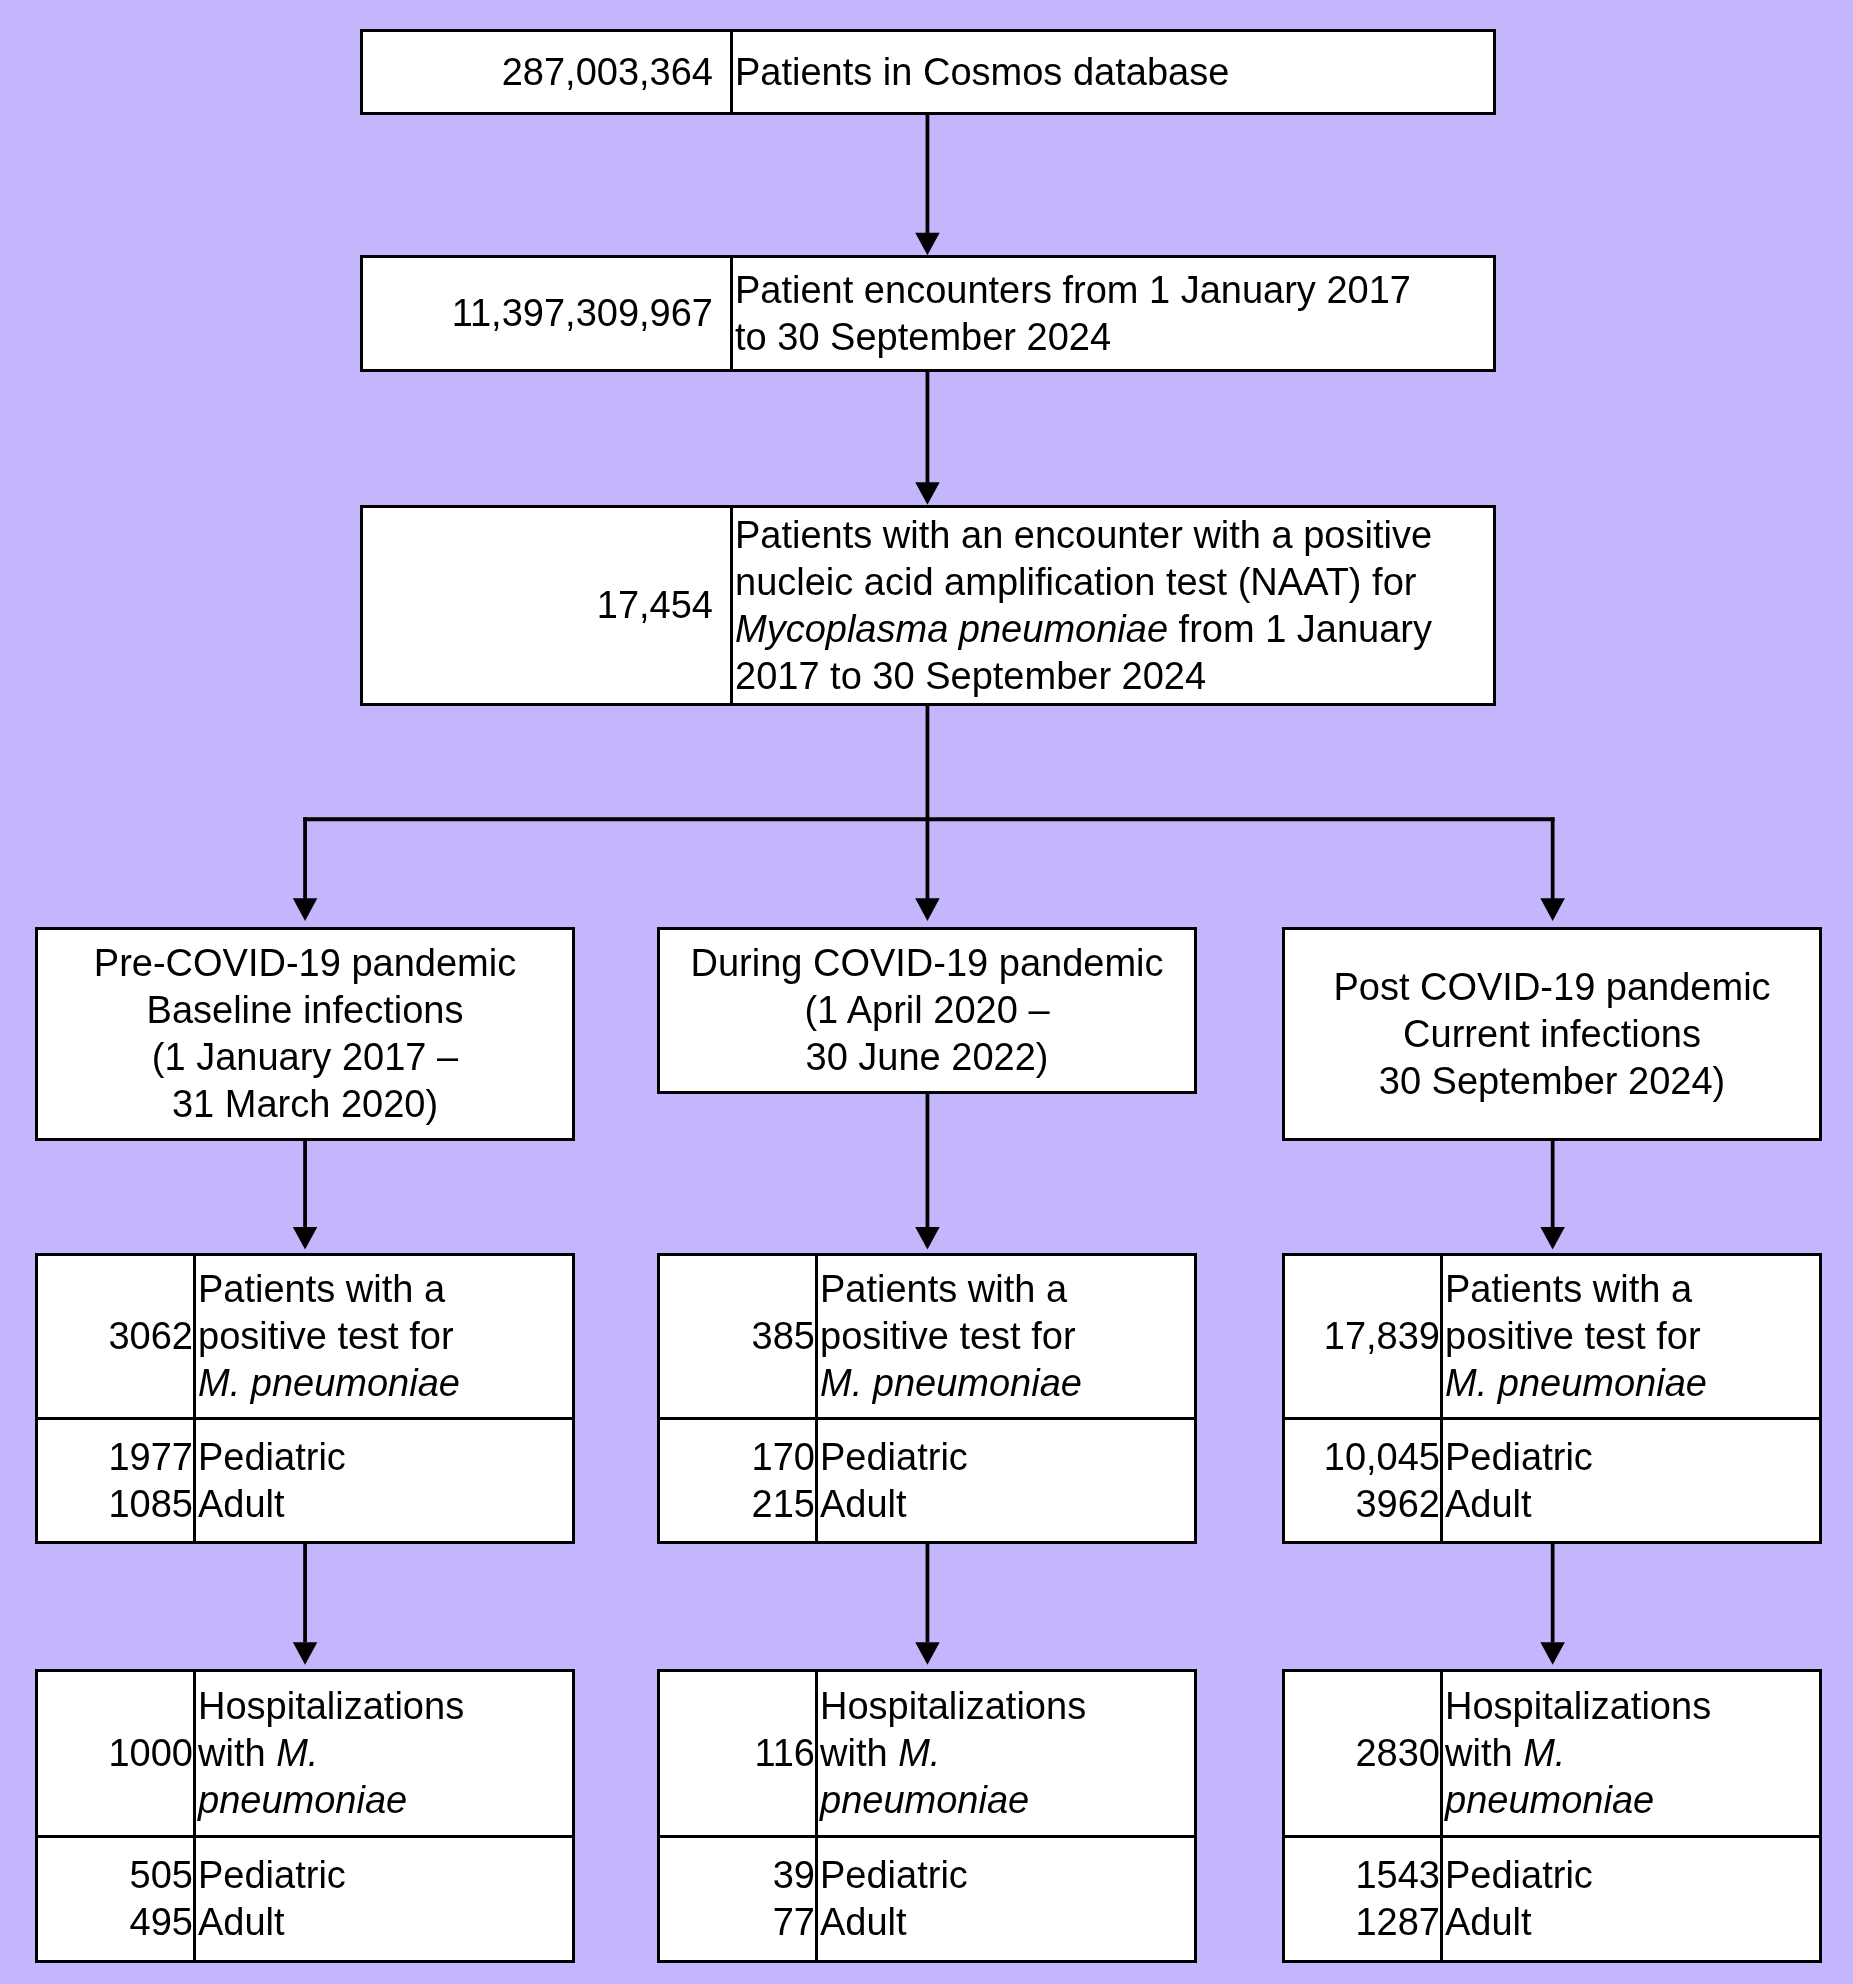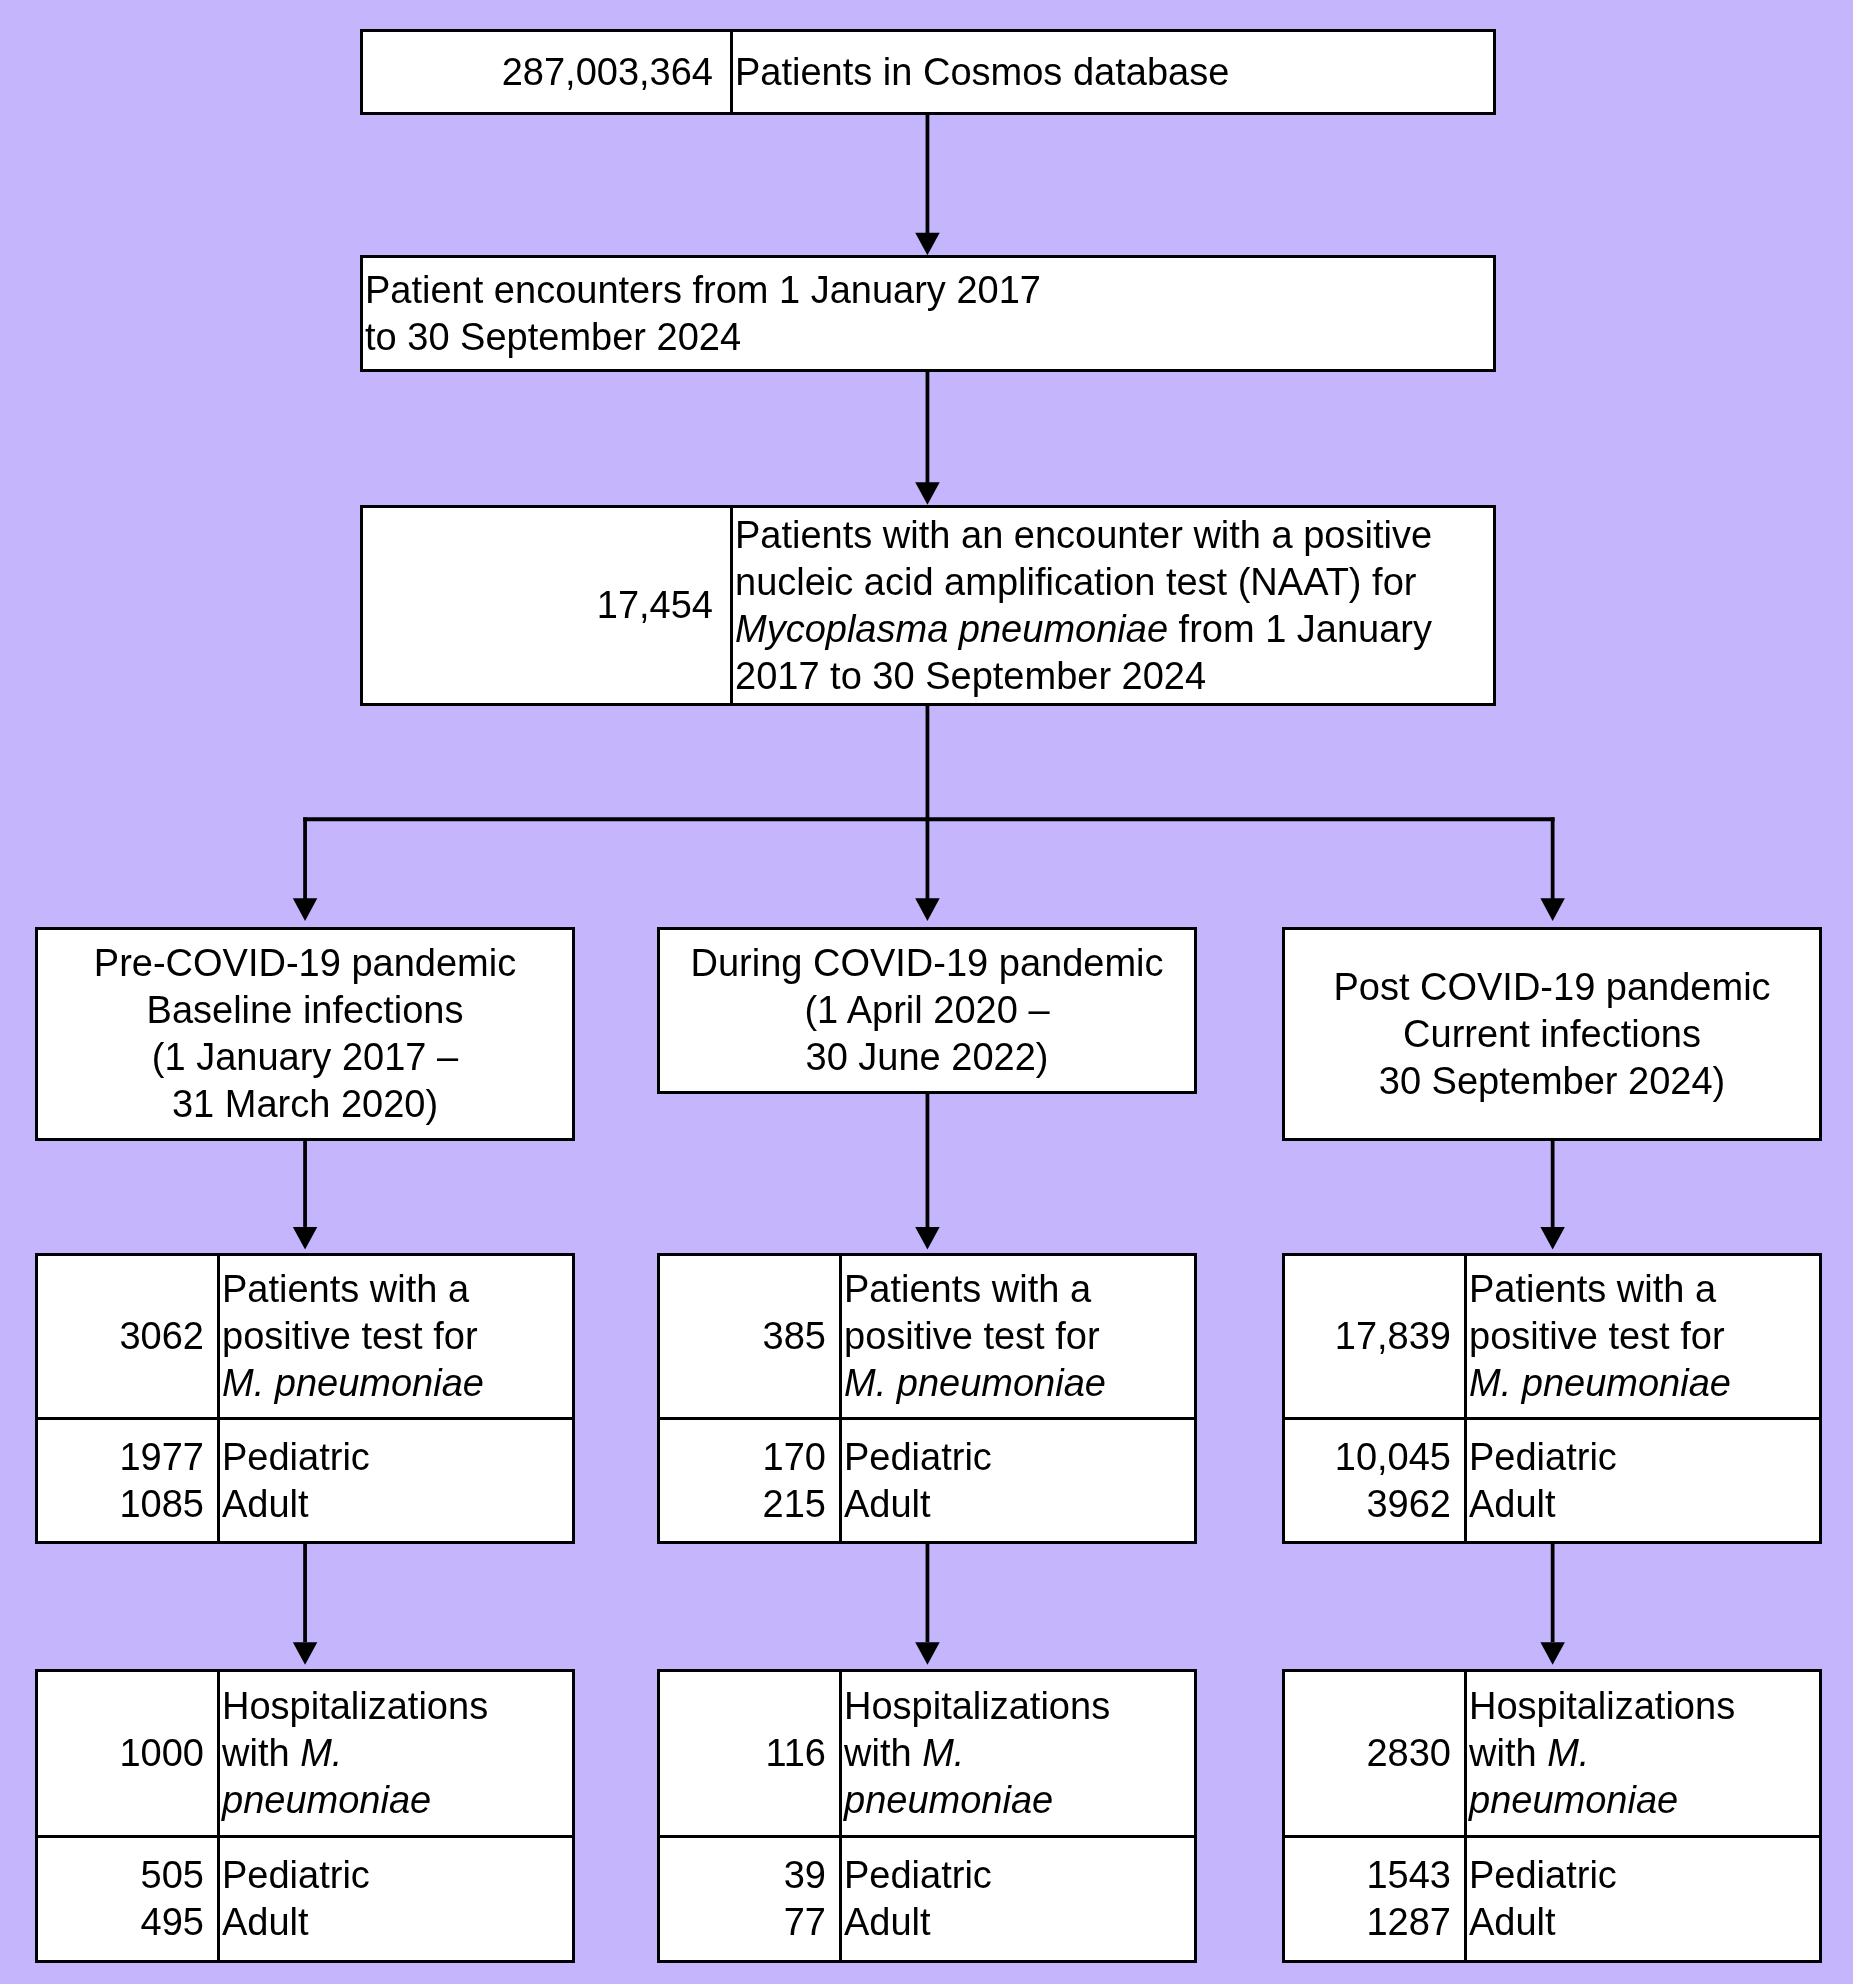--- a/index.html
+++ b/index.html
@@ -61,24 +61,23 @@
 
   
   .cbox { width: 540px; }
   .row  { display: flex; }
   .row2 { border-top: 3.8px solid #000000; }
   .mid .row1 { height: 161px; }
   .mid .row2 { height: 121px; }
   .bot .row1 { height: 163px; }
   .bot .row2 { height: 122px; }
   .num {
-    width: 182px;
+    width: 158px;
     box-sizing: border-box;
     border-right: 3.8px solid #000000;
-    padding-right: 13px;
     display: flex; flex-direction: column; justify-content: center;
     text-align: right;
     flex-shrink: 0;
   }
   .lbl {
     flex: 1;
     padding-left: 2px;
     display: flex; flex-direction: column; justify-content: center;
   }
   .mid-row { top: 1253px; }
@@ -131,20 +130,23 @@
   <div class="box tbox" id="box-cosmos">
     <div class="tnum">
       <div class="ln">287,003,364</div>
     </div>
     <div class="ttxt">
       <div class="ln"><span>Patients in Cosmos database</span></div>
     </div>
   </div>
 
   <div class="box tbox" id="box-encounters">
+    <div class="tnum">
+      <div class="ln">11,397,309,967</div>
+    </div>
     <div class="ttxt">
       <div class="ln"><span>Patient encounters from 1 January 2017</span></div>
       <div class="ln"><span>to 30 September 2024</span></div>
     </div>
   </div>
 
   <div class="box tbox" id="box-naat">
     <div class="tnum">
       <div class="ln">17,454</div>
     </div>

